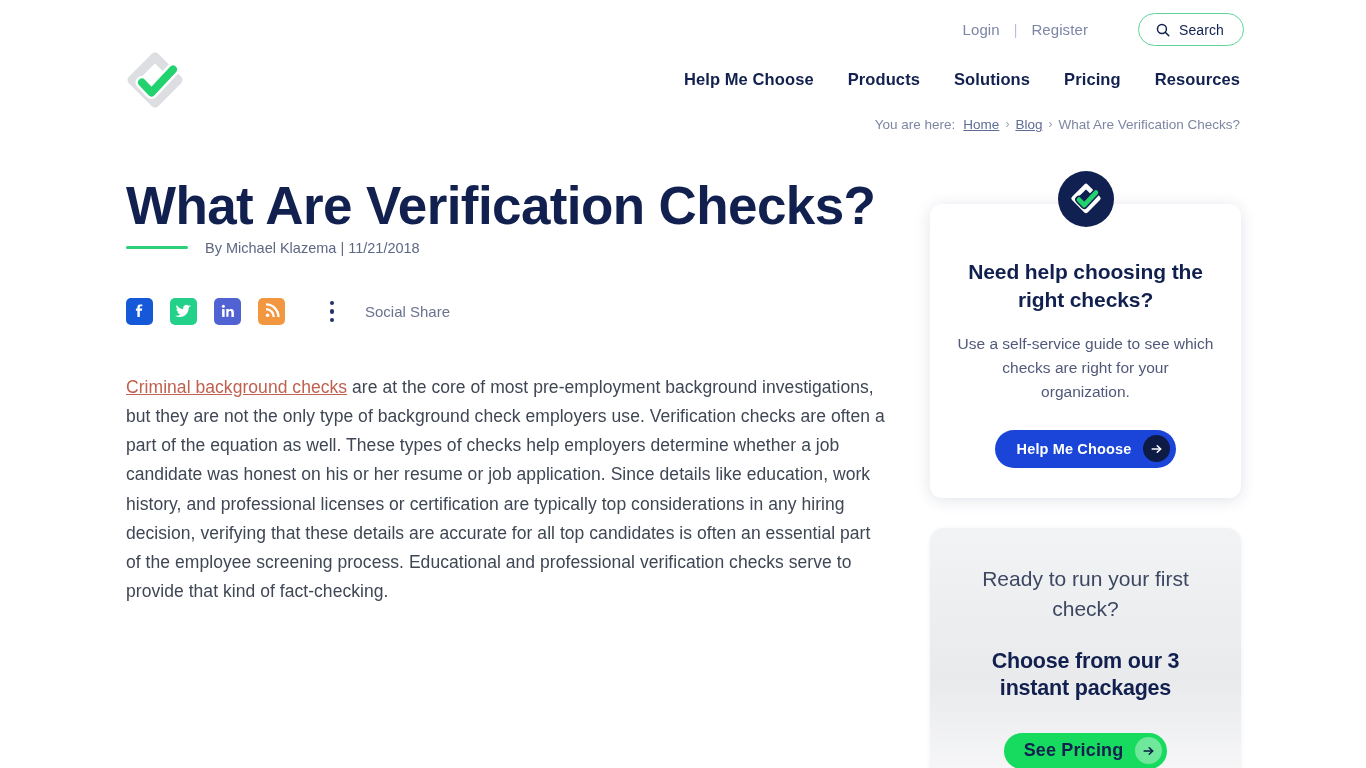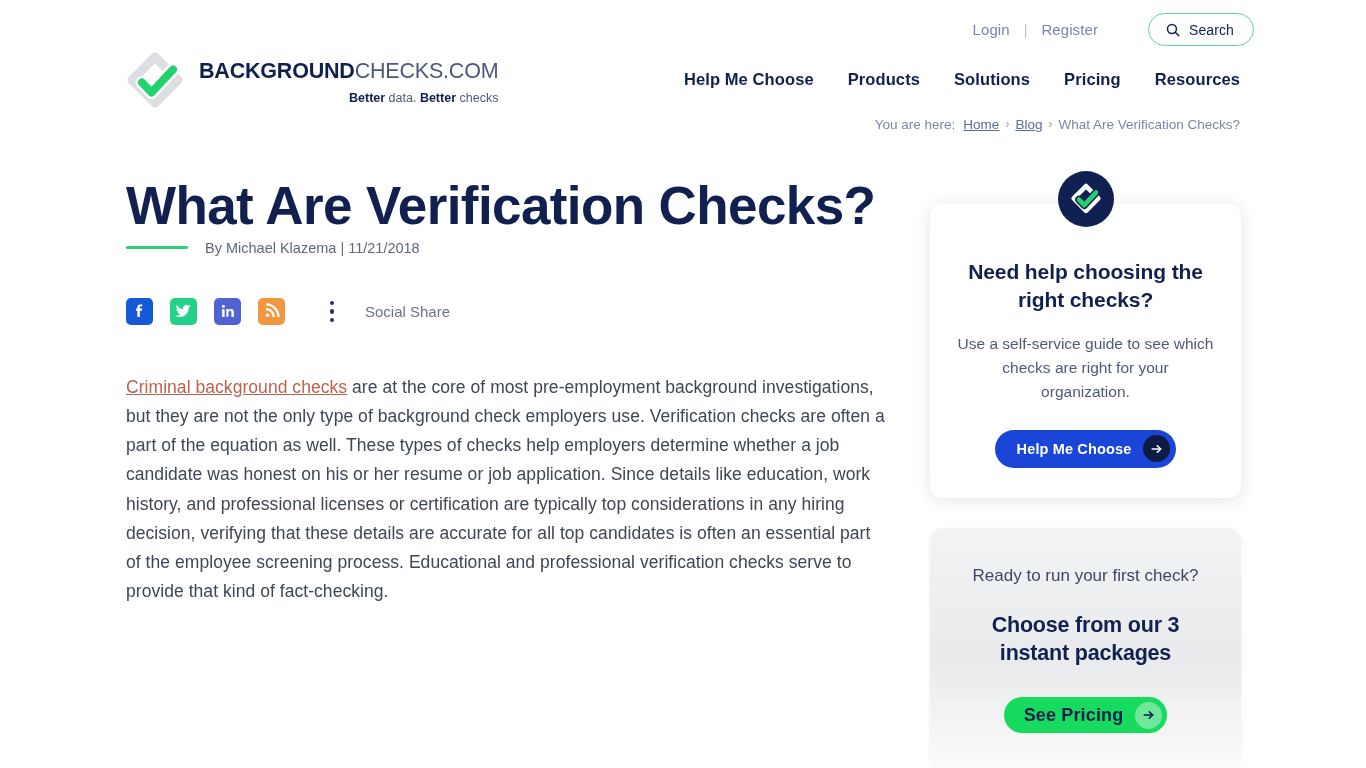--- a/index.html
+++ b/index.html
@@ -14,21 +14,21 @@
   }
 
   .page { position: relative; width: 1366px; height: 768px; }
 
   
   .header { position: relative; width: 1366px; height: 112px; background: #fff; }
 
   .utility-bar {
     position: absolute;
     top: 13px;
-    right: 112px;
+    right: 122px;
     display: flex;
     align-items: center;
     gap: 0;
   }
   .util-link {
     font-size: 15px;
     color: #7b85a6;
     text-decoration: none;
     letter-spacing: .1px;
     padding: 0 14px;
@@ -245,21 +245,21 @@
 
   .card-pricing {
     margin-top: 30px;
     background: linear-gradient(180deg,#f2f3f5 0%, #e9eaec 55%, #fbfbfc 100%);
     border-radius: 14px;
     padding: 36px 26px 36px;
     text-align: center;
     box-shadow: 0 1px 5px rgba(25,40,90,.06);
   }
   .card-pricing .lead {
-    font-size: 17px;
+    font-size: 21px;
     line-height: 1.42;
     color: #3d4762;
     font-weight: 400;
   }
   .card-pricing .strong {
     margin-top: 24px;
     font-size: 21.5px;
     line-height: 1.28;
     font-weight: 700;
     color: #11204f;
@@ -301,26 +301,20 @@
       </div>
     </div>
 
     <div class="logo">
       <span class="logo-mark">
         <svg width="58" height="58" viewBox="0 0 58 58" fill="none" aria-hidden="true">
           <path d="M29 5 L52 28 L29 51 L6 28 Z" fill="none" stroke="#dcdee2" stroke-width="9" stroke-linejoin="round"></path>
           <path d="M16 30.5 L25.5 40.5 L47 17.5" fill="none" stroke="#ffffff" stroke-width="13" stroke-linecap="round" stroke-linejoin="round"></path>
           <path d="M16 30.5 L25.5 40.5 L47 17.5" fill="none" stroke="#21d26e" stroke-width="8" stroke-linecap="round" stroke-linejoin="round"></path>
         </svg>
-      </span>
-      <span class="logo-text">
-        <div class="logo-line1">
-          <span class="b">BACKGROUND</span><span class="c">CHECKS.COM</span>
-        </div>
-        <div class="logo-line2"><b>Better</b><span> data. </span><b>Better</b><span> checks</span></div>
       </span>
     </div>
 
     <nav class="mainnav">
       <span class="nav-item">Help Me Choose</span>
       <span class="nav-item">Products</span>
       <span class="nav-item">Solutions</span>
       <span class="nav-item">Pricing</span>
       <span class="nav-item">Resources</span>
     </nav>

